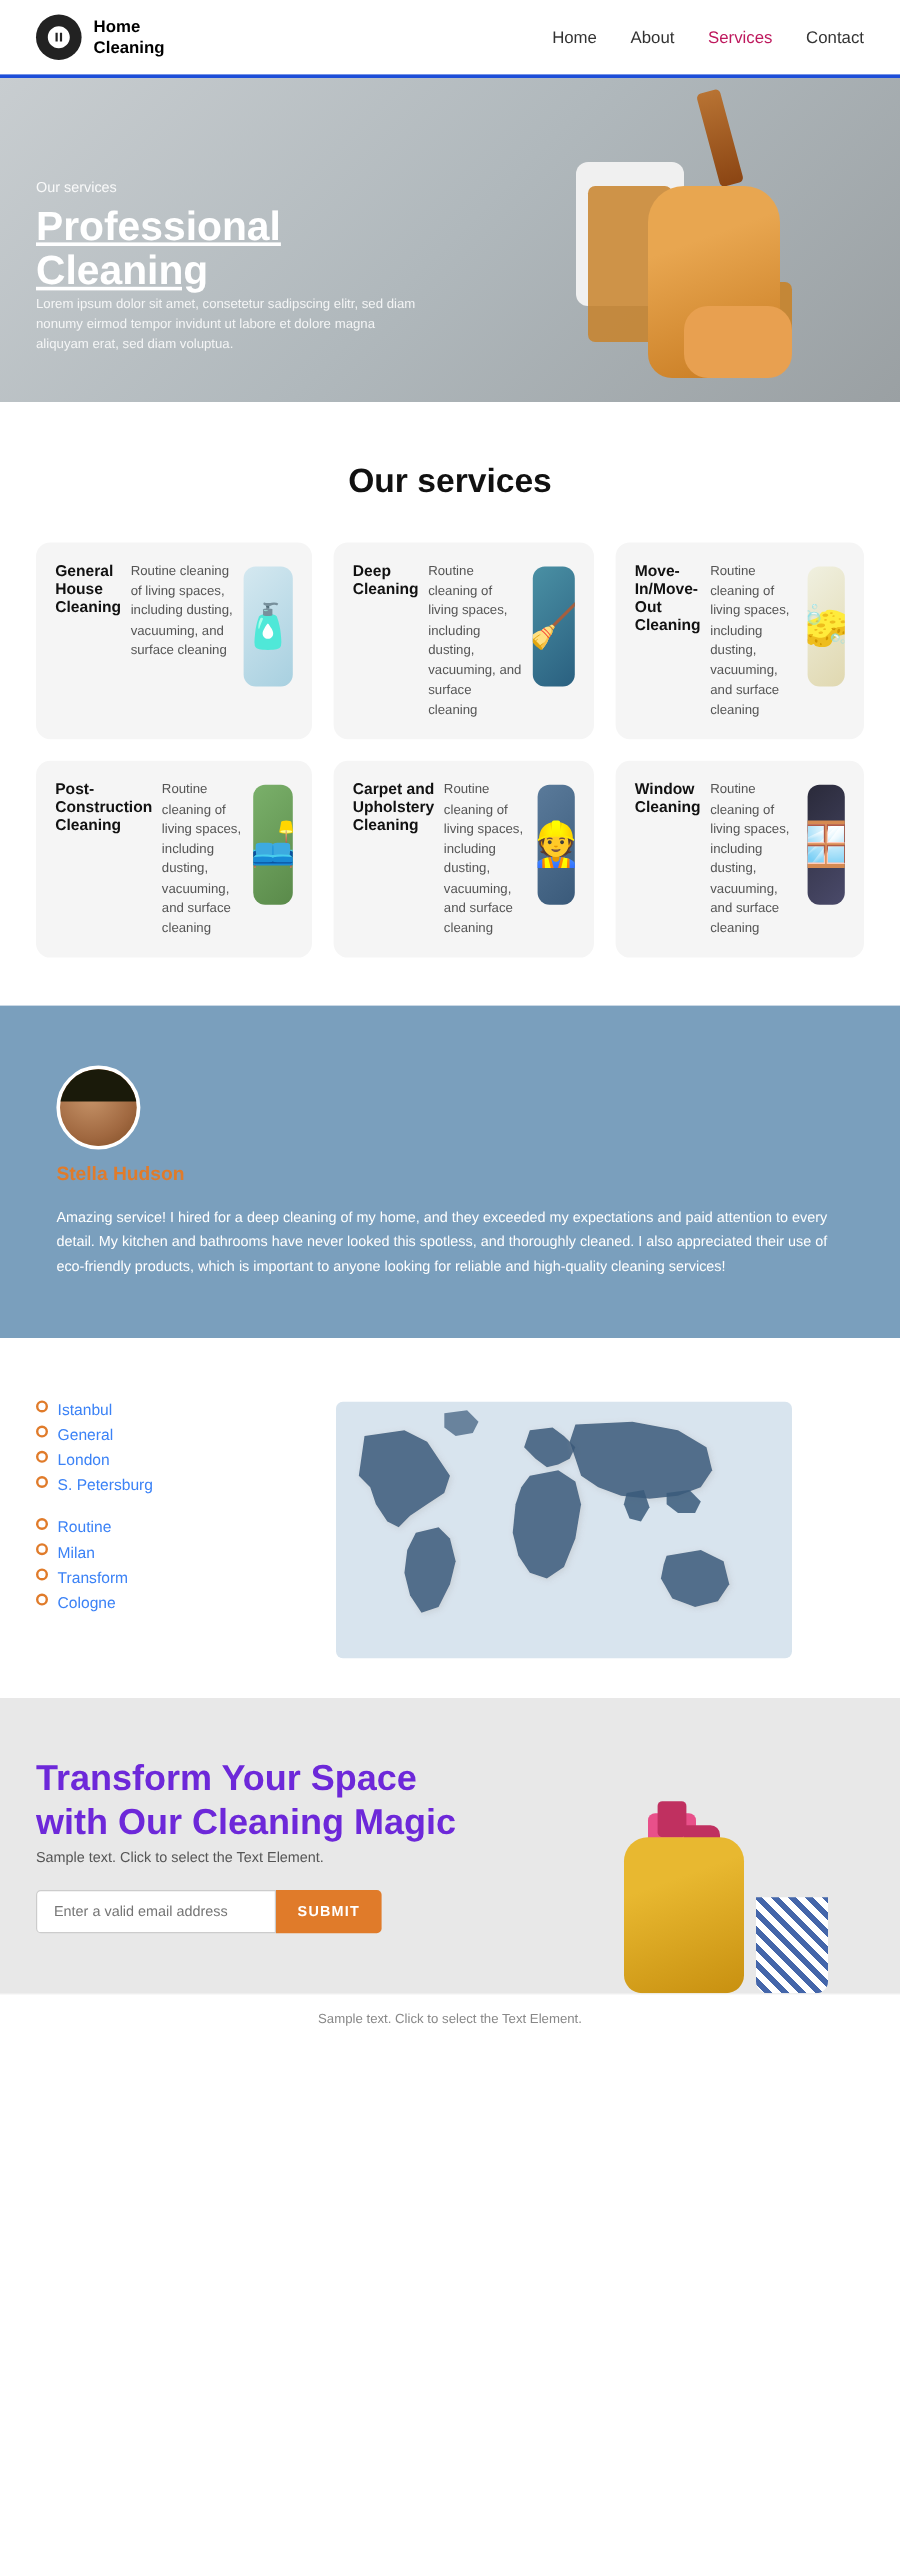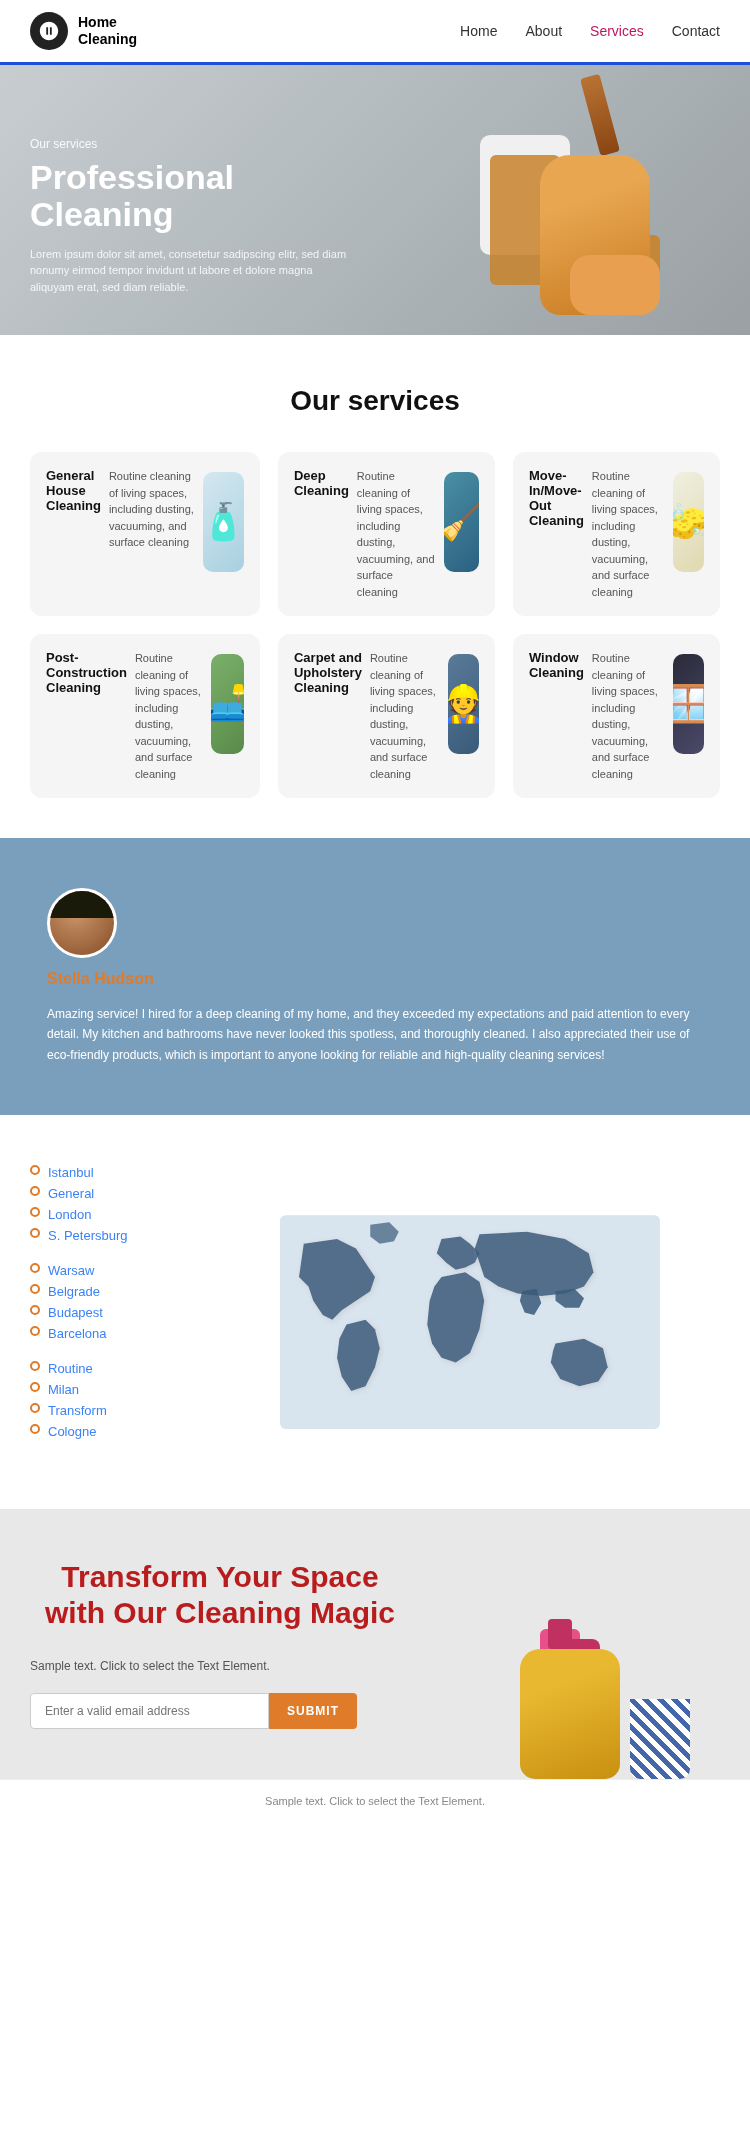--- a/index.html
+++ b/index.html
@@ -28,21 +28,21 @@
     .hero {
       position: relative; width: 750px; height: 270px; overflow: hidden;
       background: linear-gradient(135deg, #c8cdd0 0%, #b0b8bc 50%, #9aa0a3 100%);
       display: flex; align-items: flex-end;
     }
     .hero-content {
       position: absolute; left: 30px; bottom: 40px; color: #fff;
       max-width: 320px;
     }
     .hero-label { font-size: 12px; color: #fff; margin-bottom: 8px; opacity: 0.9; }
-    .hero-title { font-size: 34px; font-weight: 800; line-height: 1.1; margin-bottom: 12px; }
+    .hero-title { font-size: 34px; font-weight: 800; line-height: 1.1; margin-bottom: 0; text-decoration: underline; }
     .hero-desc { font-size: 11px; line-height: 1.5; opacity: 0.85; }
     .hero-image {
       position: absolute; right: 60px; bottom: 0; width: 260px; height: 270px;
       display: flex; align-items: flex-end; justify-content: center;
     }
     
     .cleaner-figure {
       position: relative; width: 220px; height: 260px;
     }
     .cleaner-arm {
@@ -167,26 +167,26 @@
     .map-container {
       width: 360px; height: 200px; position: relative;
     }
 
     
     .cta-section {
       background: #e8e8e8; padding: 50px 30px; position: relative;
       min-height: 230px; overflow: hidden;
     }
     .cta-content { max-width: 380px; position: relative; z-index: 2; }
-    .cta-title { font-size: 30px; font-weight: 900; color: #b91c1c; line-height: 1.2; margin-bottom: 28px; text-align: center; }
+    .cta-title { font-size: 30px; font-weight: 900; color: #6d28d9; line-height: 1.2; margin-bottom: 4px; }
     .cta-desc { font-size: 12px; color: #555; margin-bottom: 20px; }
     .cta-form { display: flex; gap: 0; }
     .cta-input {
       padding: 10px 14px; border: 1px solid #ccc; font-size: 12px;
-      border-radius: 4px 0 0 4px; width: 239px; color: #999;
+      border-radius: 4px 0 0 4px; width: 200px; color: #999;
       outline: none;
     }
     .cta-button {
       padding: 10px 18px; background: #e07b2a; color: #fff;
       border: none; font-size: 12px; font-weight: 700;
       border-radius: 0 4px 4px 0; cursor: pointer; letter-spacing: 1px;
     }
     .cta-image {
       position: absolute; right: 30px; bottom: 0;
       width: 230px; height: 220px;
@@ -254,21 +254,21 @@
     <a href="#">About</a>
     <a href="#" class="active">Services</a>
     <a href="#">Contact</a>
   </div>
 </nav>
 
 <section class="hero">
   <div class="hero-content">
     <div class="hero-label">Our services</div>
     <h1 class="hero-title">Professional Cleaning</h1>
-    <p class="hero-desc">Lorem ipsum dolor sit amet, consetetur sadipscing elitr, sed diam nonumy eirmod tempor invidunt ut labore et dolore magna aliquyam erat, sed diam reliable.</p>
+    <p class="hero-desc">Lorem ipsum dolor sit amet, consetetur sadipscing elitr, sed diam nonumy eirmod tempor invidunt ut labore et dolore magna aliquyam erat, sed diam voluptua.</p>
   </div>
   <div class="hero-image">
 
     <div class="cleaner-figure">
       <div class="shirt"></div>
       <div class="apron"></div>
       <div class="brush"></div>
       <div class="cloth"></div>
       <div class="spray-bottle"></div>
       <div class="bucket"></div>
@@ -359,38 +359,20 @@
         <span>London</span>
       </div>
       <div class="location-item">
         <div class="location-dot"></div>
         <span>S. Petersburg</span>
       </div>
     </div>
     <div class="location-group">
       <div class="location-item">
         <div class="location-dot"></div>
-        <span>Warsaw</span>
-      </div>
-      <div class="location-item">
-        <div class="location-dot"></div>
-        <span>Belgrade</span>
-      </div>
-      <div class="location-item">
-        <div class="location-dot"></div>
-        <span>Budapest</span>
-      </div>
-      <div class="location-item">
-        <div class="location-dot"></div>
-        <span>Barcelona</span>
-      </div>
-    </div>
-    <div class="location-group">
-      <div class="location-item">
-        <div class="location-dot"></div>
         <span>Routine</span>
       </div>
       <div class="location-item">
         <div class="location-dot"></div>
         <span>Milan</span>
       </div>
       <div class="location-item">
         <div class="location-dot"></div>
         <span>Transform</span>
       </div>

